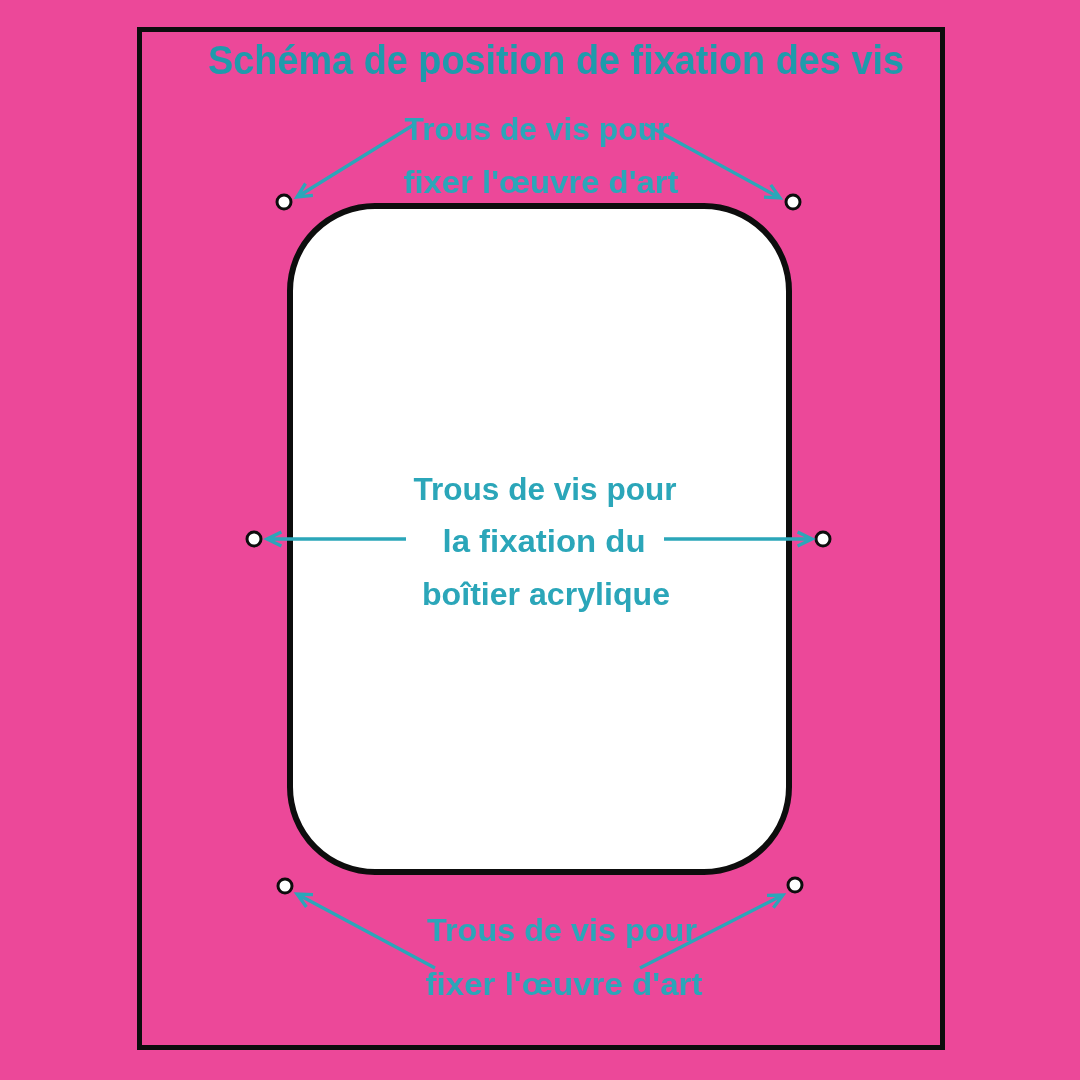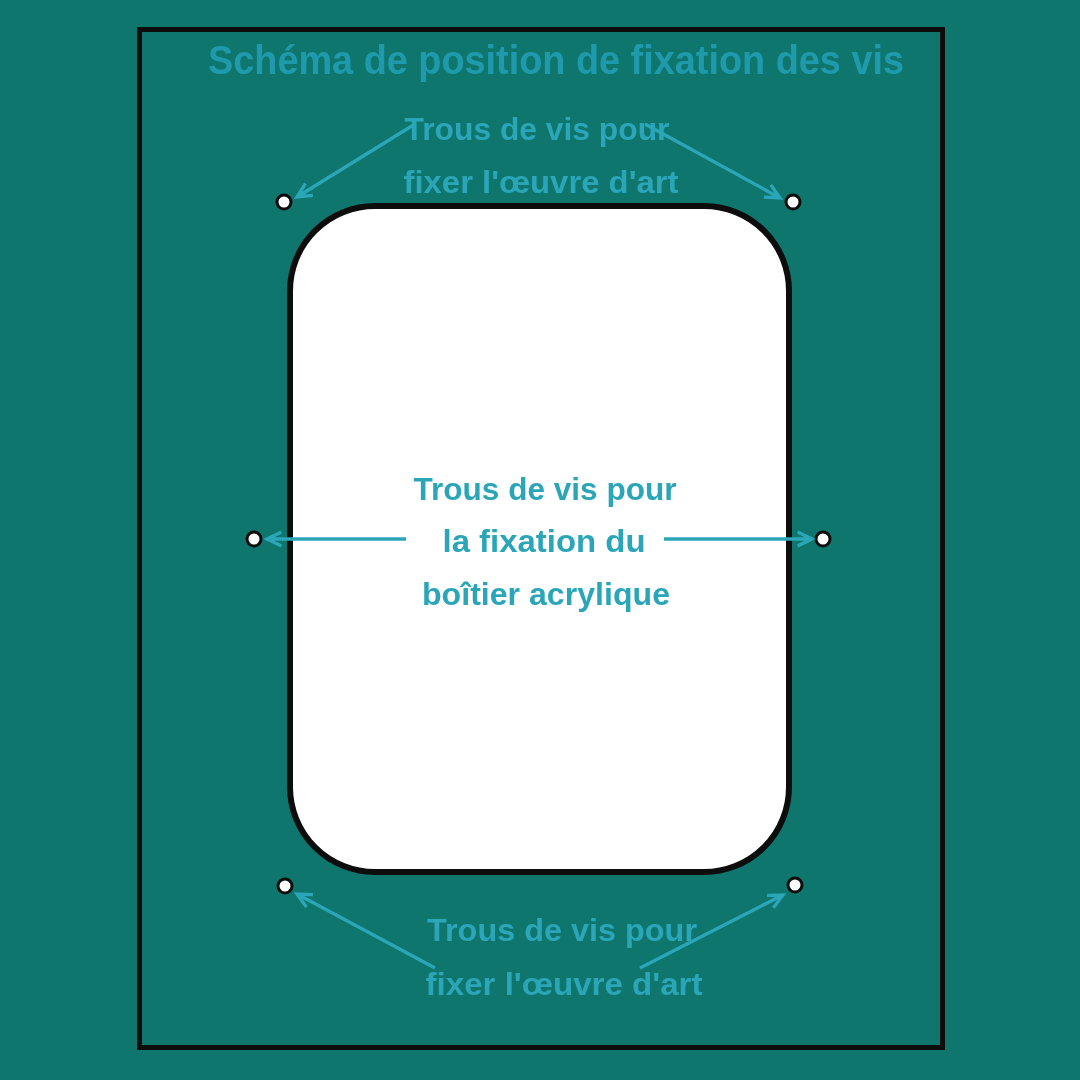--- a/index.html
+++ b/index.html
@@ -4,21 +4,21 @@
 <style>
   html, body {
     margin: 0;
     padding: 0;
     background: #ffffff;
   }
   #stage {
     position: relative;
     width: 1080px;
     height: 1080px;
-    background: #0f766e;
+    background: #ec4899;
     overflow: hidden;
     font-family: "Liberation Sans", sans-serif;
   }
   svg { display: block; }
 
   .outer-border {
     fill: none;
     stroke: #0d0d0d;
     stroke-width: 5;
   }

